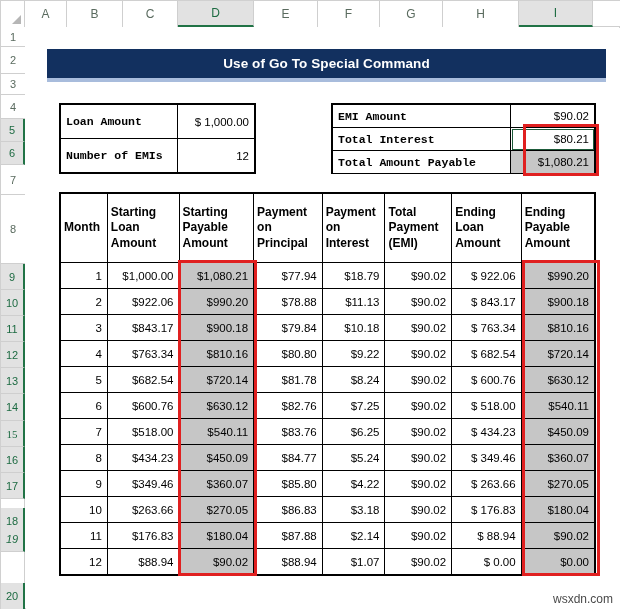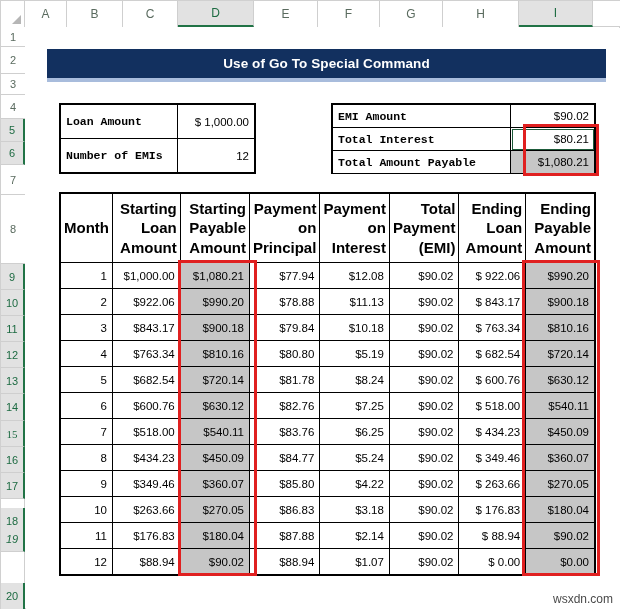--- a/index.html
+++ b/index.html
@@ -131,26 +131,26 @@
 
   
   #main-table {
     position: absolute; left: 33px; top: 164px;
     width: 537px;
     border: 1.5px solid #000;
   }
   #main-table table { border-collapse: collapse; width: 100%; }
   #main-table th {
     border: 1px solid #000;
-    font-size: 15px; font-weight: bold;
+    font-size: 12px; font-weight: bold;
     height: 69px;
     line-height: 1.28;
     padding: 2px 3px;
     vertical-align: middle;
-    text-align: right;
+    text-align: left;
     background: #ffffff;
   }
   #main-table td {
     border: 1px solid #000;
     font-size: 11.5px;
     height: 26px;
     padding: 0 5px;
     text-align: right;
     white-space: nowrap;
     background: #ffffff;
@@ -275,21 +275,21 @@
               <th class="c-ela"><span>Ending</span><br><span>Loan</span><br><span>Amount</span></th>
               <th class="c-epa"><span>Ending</span><br><span>Payable</span><br><span>Amount</span></th>
             </tr>
           </thead>
         <tbody id="amort-body">
             <tr>
               <td class="c-month">1</td>
               <td class="c-sla">$1,000.00</td>
               <td class="c-spa gray">$1,080.21</td>
               <td class="c-pop">$77.94</td>
-              <td class="c-poi">$12.08</td>
+              <td class="c-poi">$18.79</td>
               <td class="c-tp">$90.02</td>
               <td class="c-ela">$ 922.06</td>
               <td class="c-epa gray">$990.20</td>
             </tr>
             <tr>
               <td class="c-month">2</td>
               <td class="c-sla">$922.06</td>
               <td class="c-spa gray">$990.20</td>
               <td class="c-pop">$78.88</td>
               <td class="c-poi">$11.13</td>
@@ -305,21 +305,21 @@
               <td class="c-poi">$10.18</td>
               <td class="c-tp">$90.02</td>
               <td class="c-ela">$ 763.34</td>
               <td class="c-epa gray">$810.16</td>
             </tr>
             <tr>
               <td class="c-month">4</td>
               <td class="c-sla">$763.34</td>
               <td class="c-spa gray">$810.16</td>
               <td class="c-pop">$80.80</td>
-              <td class="c-poi">$5.19</td>
+              <td class="c-poi">$9.22</td>
               <td class="c-tp">$90.02</td>
               <td class="c-ela">$ 682.54</td>
               <td class="c-epa gray">$720.14</td>
             </tr>
             <tr>
               <td class="c-month">5</td>
               <td class="c-sla">$682.54</td>
               <td class="c-spa gray">$720.14</td>
               <td class="c-pop">$81.78</td>
               <td class="c-poi">$8.24</td>

